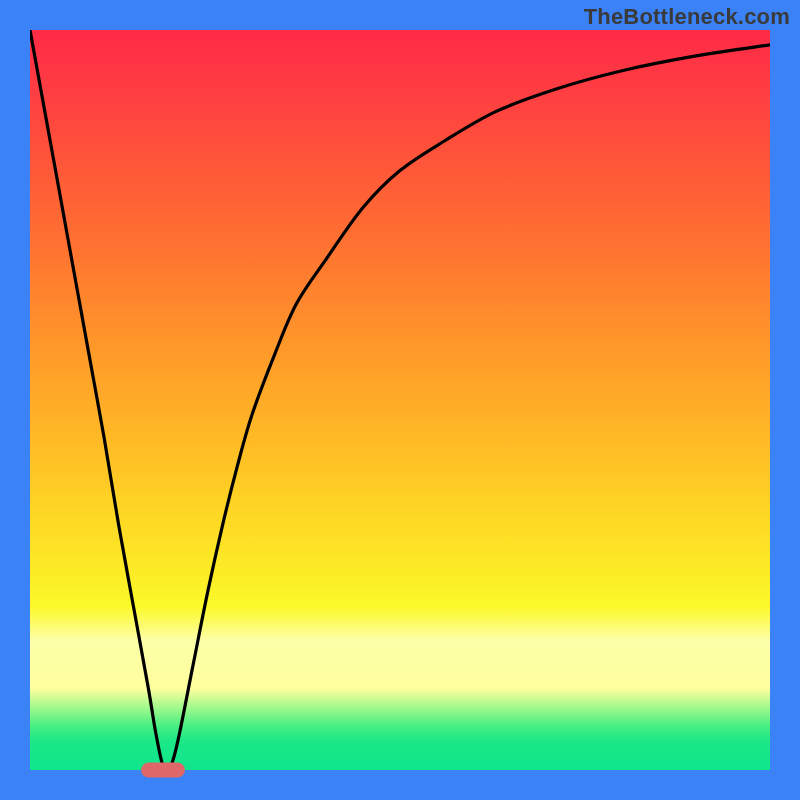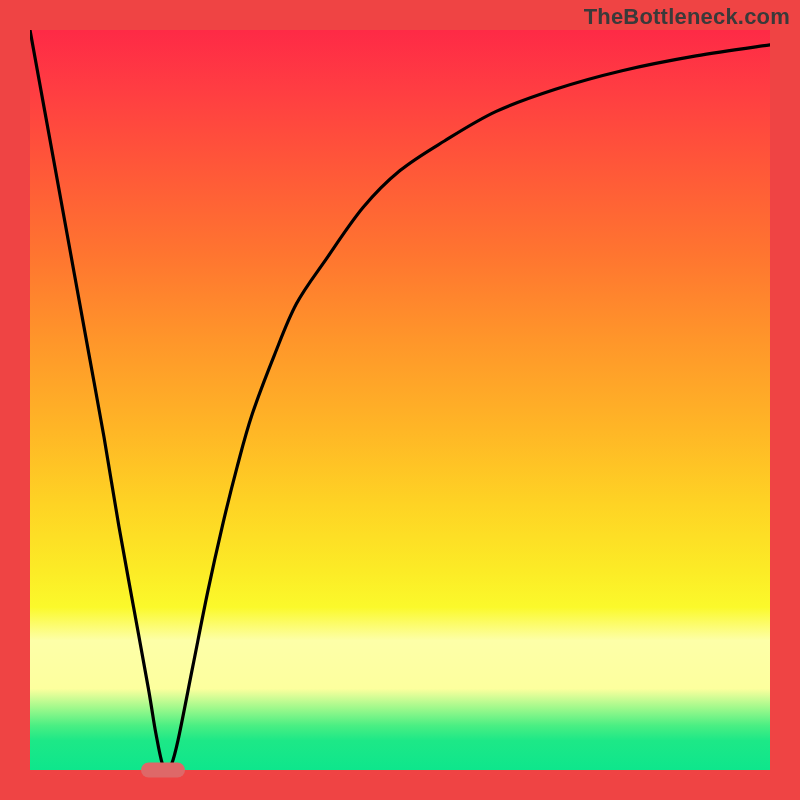--- a/index.html
+++ b/index.html
@@ -6,21 +6,21 @@
     margin: 0;
     padding: 0;
     width: 800px;
     height: 800px;
     overflow: hidden;
     font-family: Arial, Helvetica, sans-serif;
   }
   .outer {
     width: 800px;
     height: 800px;
-    background: #ef4444;
+    background: #3b82f6;
     position: relative;
   }
   .attribution {
     position: absolute;
     top: 4px;
     right: 10px;
     color: #3a3a3a;
     font-size: 22px;
     font-weight: 600;
     letter-spacing: 0.2px;

